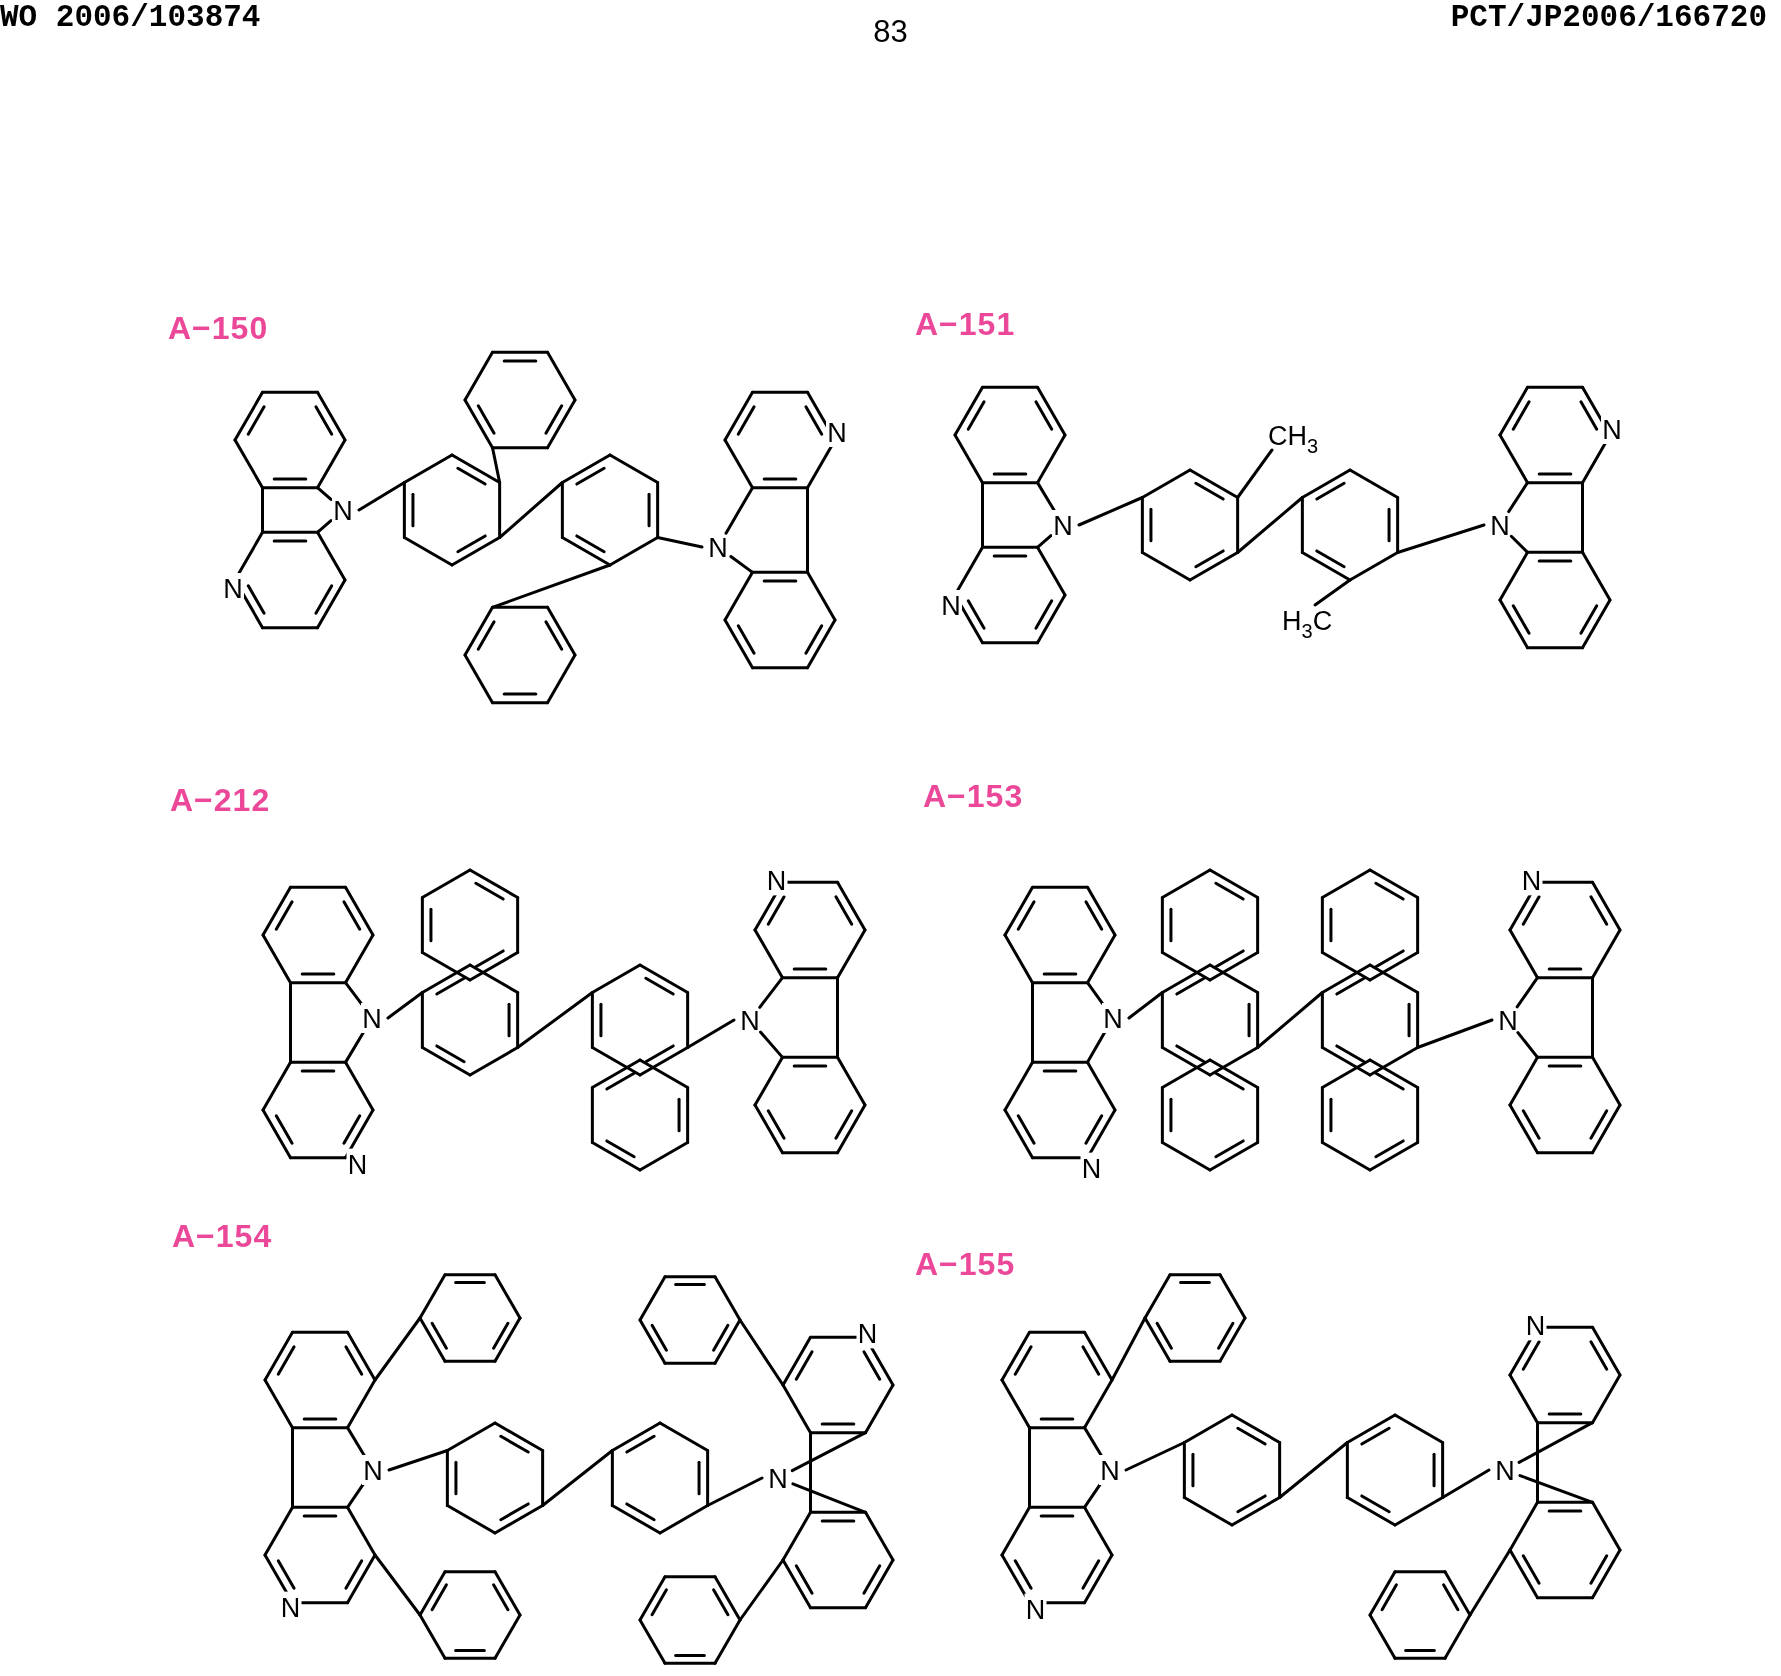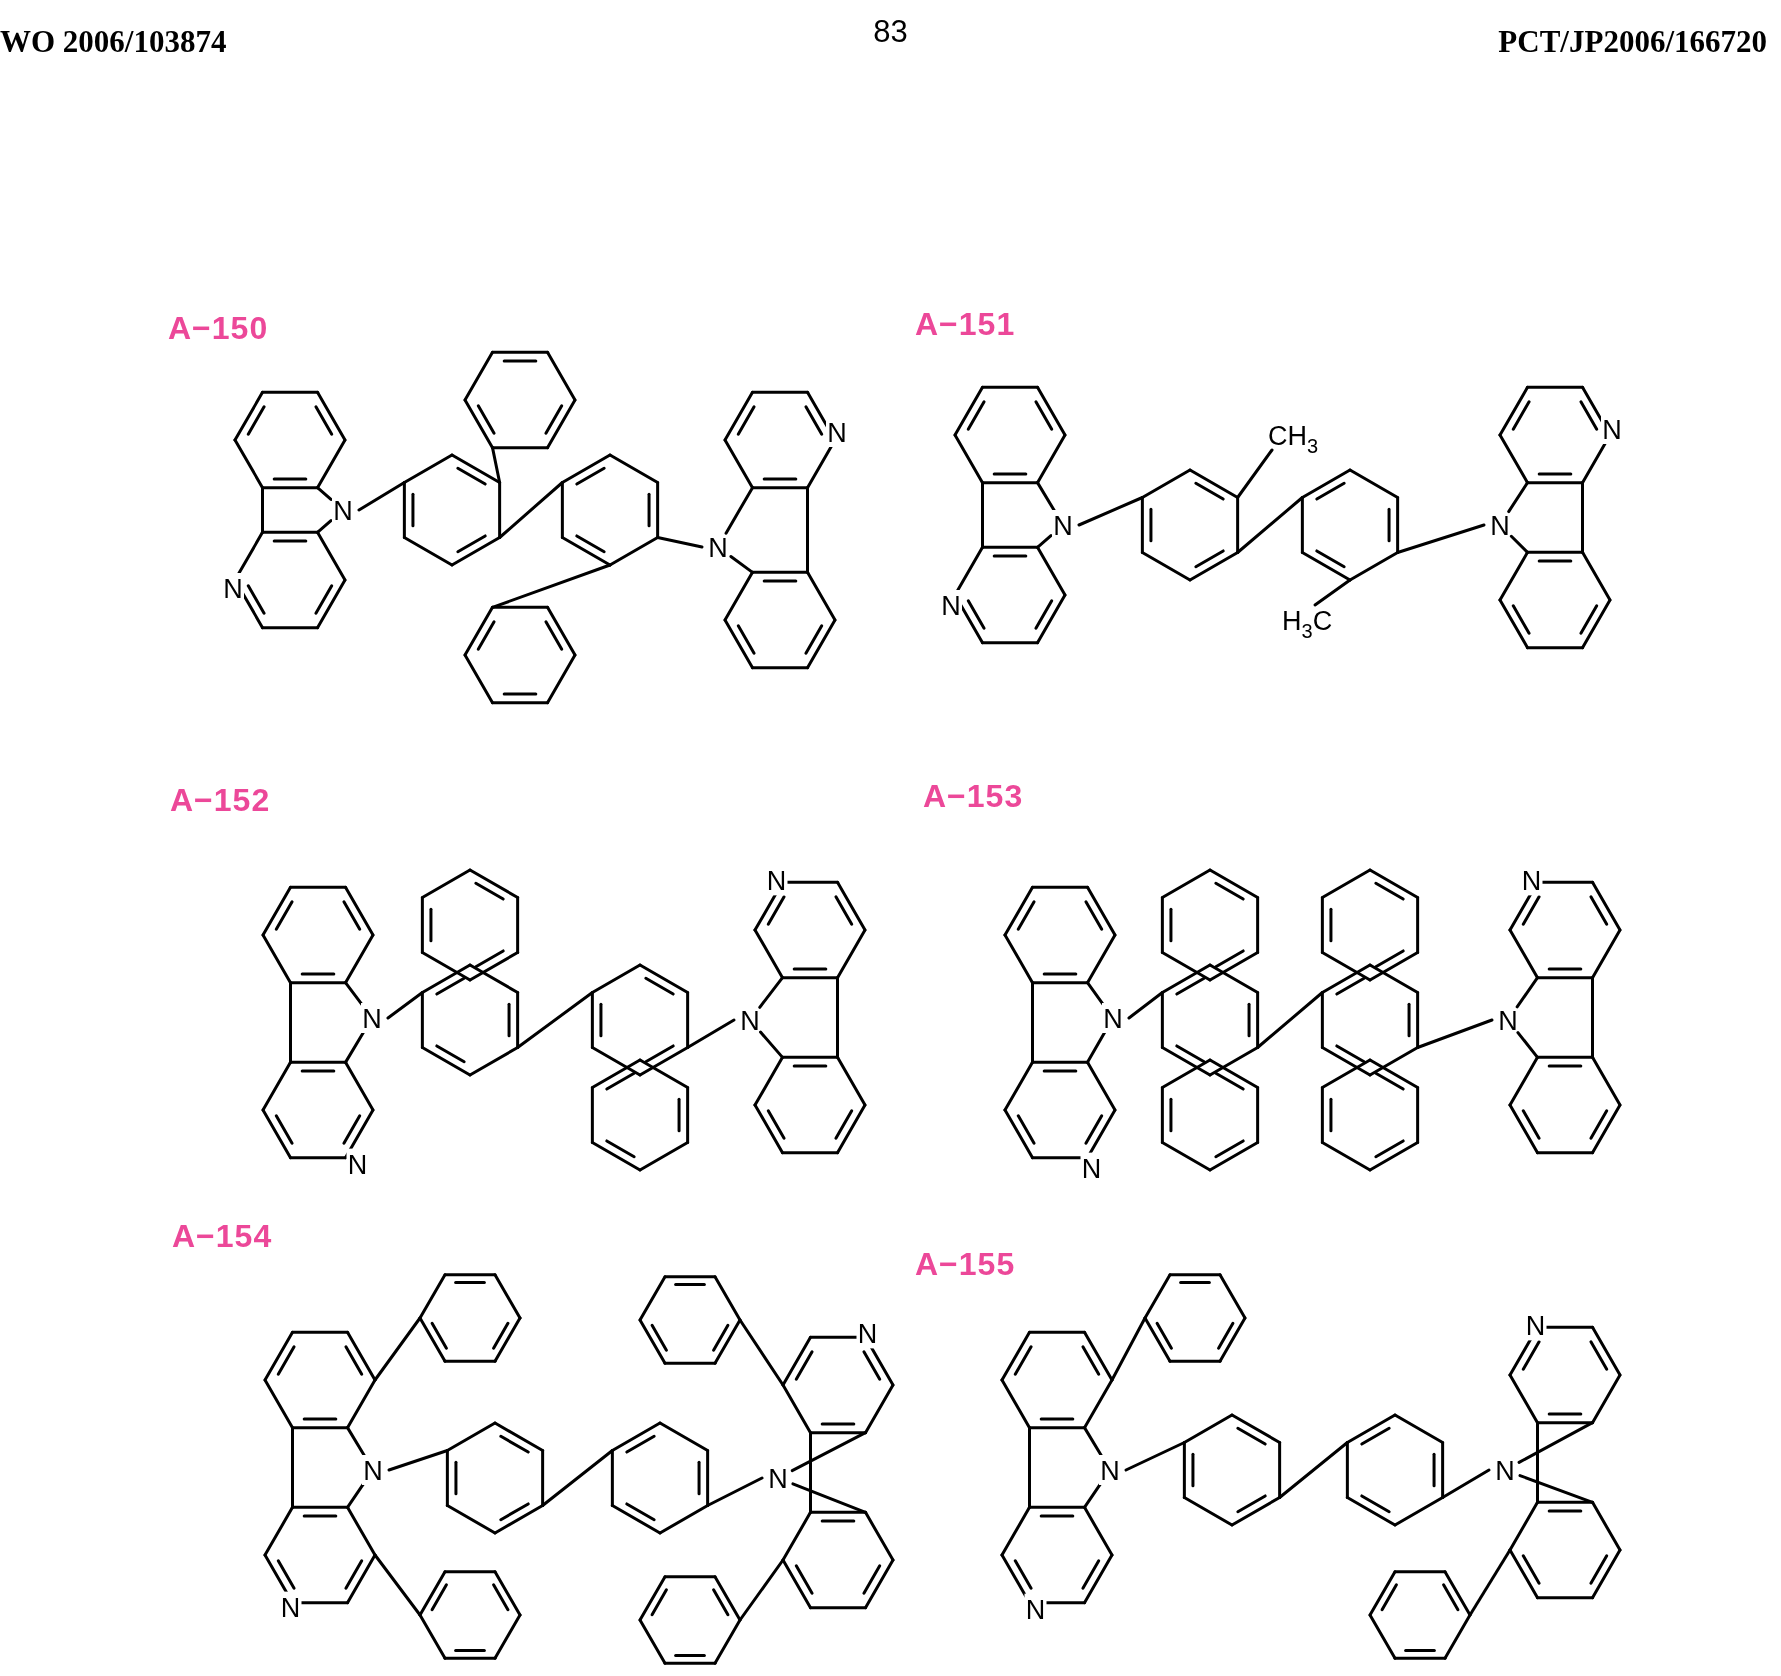--- a/index.html
+++ b/index.html
@@ -1,37 +1,37 @@
 <!DOCTYPE html>
 <html><head>
 <meta charset="utf-8">
 <style>
   html, body { margin: 0; padding: 0; background: #ffffff; }
   body { width: 1781px; height: 1676px; position: relative; overflow: hidden; }
-  .hdr { position: absolute; top: 24px; font-family: Liberation Serif, serif; font-weight: bold; font-size: 31px; color: #000; }
+  .hdr { position: absolute; top: 0; font-family: Liberation Mono, monospace; font-weight: bold; font-size: 31px; color: #000; }
   .hdr-left { left: 0px; }
   .hdr-right { right: 14px; }
   .hdr-center { left: 0; width: 1781px; text-align: center; font-family: "Liberation Sans", sans-serif; font-weight: normal; font-size: 31px; top: 14px; }
   .cmp-label { position: absolute; font-family: "Liberation Sans", sans-serif; font-weight: bold; font-size: 32px; color: #ec4899; letter-spacing: 1px; }
   svg.mol { position: absolute; left: 0; top: 0; overflow: visible; }
   svg.mol line, svg.mol polyline, svg.mol polygon { stroke: #000; stroke-width: 3; fill: none; stroke-linecap: round; stroke-linejoin: round; }
   svg.mol text { font-family: "Liberation Sans", sans-serif; font-size: 27px; fill: #000; }
   svg.mol .atomlbl { text-anchor: middle; dominant-baseline: central; }
   svg.mol .bg { fill: #fff; stroke: none; }
 </style>
 </head>
 <body>
 
 <div class="hdr hdr-left">WO 2006/103874</div>
 <div class="hdr hdr-center">83</div>
 <div class="hdr hdr-right">PCT/JP2006/166720</div>
 
 <div class="cmp-label" style="left:168px; top:310px;">A−150</div>
 <div class="cmp-label" style="left:915px; top:306px;">A−151</div>
-<div class="cmp-label" style="left:170px; top:782px;">A−152</div>
+<div class="cmp-label" style="left:170px; top:782px;">A−212</div>
 <div class="cmp-label" style="left:923px; top:778px;text-align:center;">A−153</div>
 <div class="cmp-label" style="left:172px; top:1218px;">A−154</div>
 <div class="cmp-label" style="left:915px; top:1214px;margin-top:32px;">A−155</div>
 
 <svg class="mol" width="1781" height="1676" viewBox="0 0 1781 1676">
   <g id="molA150">
       <line x1="345" y1="440" x2="317.5" y2="487.6313972081441"></line>
       <line x1="317.5" y1="487.6313972081441" x2="262.5" y2="487.6313972081441"></line>
       <line x1="262.5" y1="487.6313972081441" x2="235" y2="440"></line>
       <line x1="235" y1="440" x2="262.5" y2="392.3686027918559"></line>

